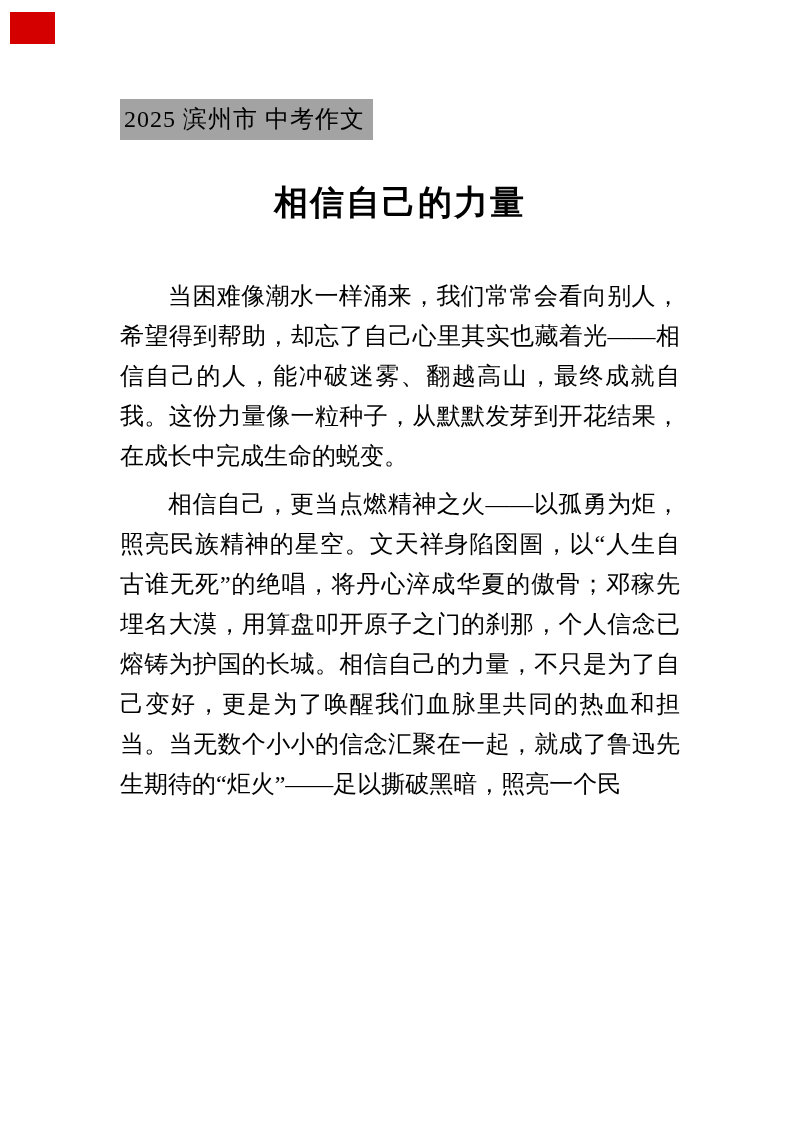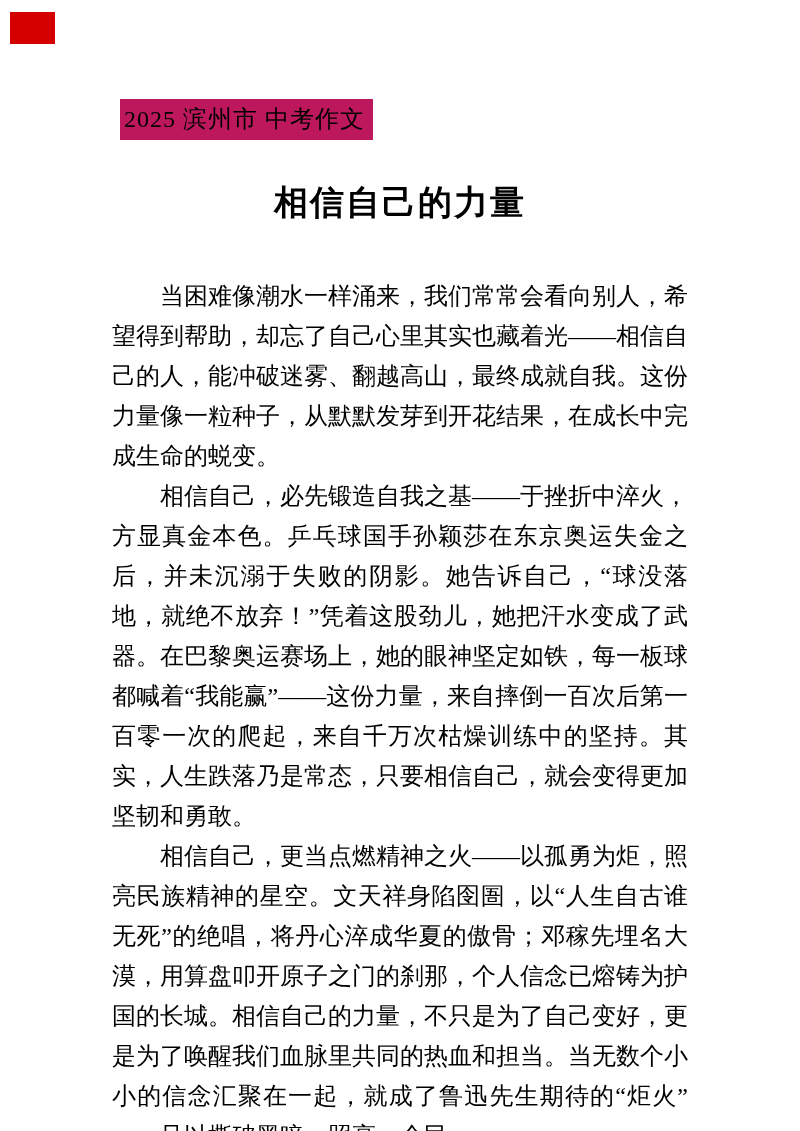--- a/index.html
+++ b/index.html
@@ -48,37 +48,36 @@
   }
   .essay-body {
     width: 576px;
     margin: 50px auto 0 auto;
     font-size: 24px;
     line-height: 40px;
     text-align: justify;
     text-justify: inter-ideograph;
   }
   .essay-body p {
-    margin: 0;
+    margin: 8px;
     padding: 0;
     text-indent: 2em;
   }
 </style>
 </head>
 <body>
 
 <div class="page" style="background: rgb(255, 255, 255); color: rgb(0, 0, 0);">
 
   <div class="red-mark" style="background: rgb(212, 0, 0);"></div>
 
   <div class="label-row">
-    <span class="highlight-label" style="background: #be185d;">2025 滨州市 中考作文</span>
+    <span class="highlight-label" style="background: #a3a3a3;">2025 滨州市 中考作文</span>
   </div>
 
   <h1 class="essay-title">相信自己的力量</h1>
 
   <div class="essay-body">
     <p>当困难像潮水一样涌来，我们常常会看向别人，希望得到帮助，却忘了自己心里其实也藏着光——相信自己的人，能冲破迷雾、翻越高山，最终成就自我。这份力量像一粒种子，从默默发芽到开花结果，在成长中完成生命的蜕变。</p>
-    <p>相信自己，必先锻造自我之基——于挫折中淬火，方显真金本色。乒乓球国手孙颖莎在东京奥运失金之后，并未沉溺于失败的阴影。她告诉自己，“球没落地，就绝不放弃！”凭着这股劲儿，她把汗水变成了武器。在巴黎奥运赛场上，她的眼神坚定如铁，每一板球都喊着“我能赢”——这份力量，来自摔倒一百次后第一百零一次的爬起，来自千万次枯燥训练中的坚持。其实，人生跌落乃是常态，只要相信自己，就会变得更加坚韧和勇敢。</p>
     <p>相信自己，更当点燃精神之火——以孤勇为炬，照亮民族精神的星空。文天祥身陷囹圄，以“人生自古谁无死”的绝唱，将丹心淬成华夏的傲骨；邓稼先埋名大漠，用算盘叩开原子之门的刹那，个人信念已熔铸为护国的长城。相信自己的力量，不只是为了自己变好，更是为了唤醒我们血脉里共同的热血和担当。当无数个小小的信念汇聚在一起，就成了鲁迅先生期待的“炬火”——足以撕破黑暗，照亮一个民</p>
   </div>
 
 </div>
 
 </body></html>

